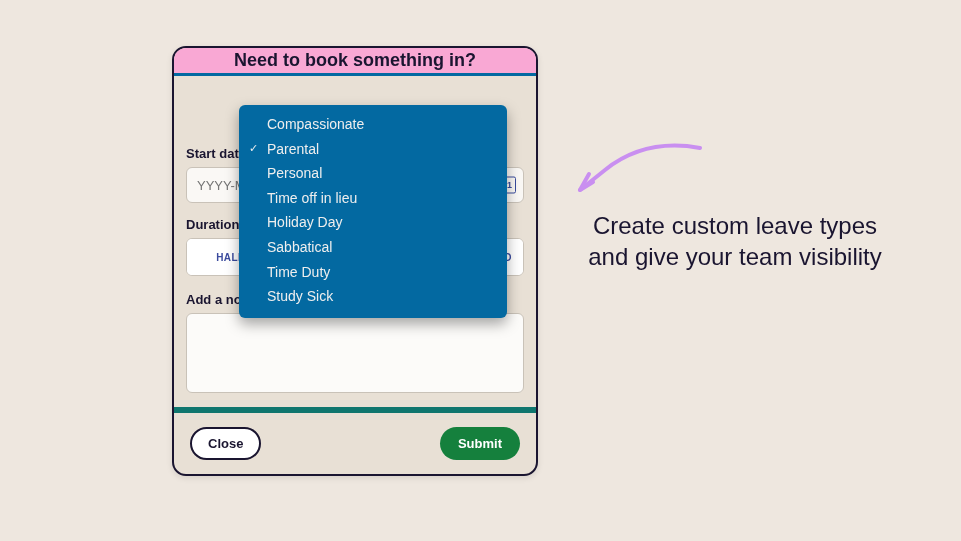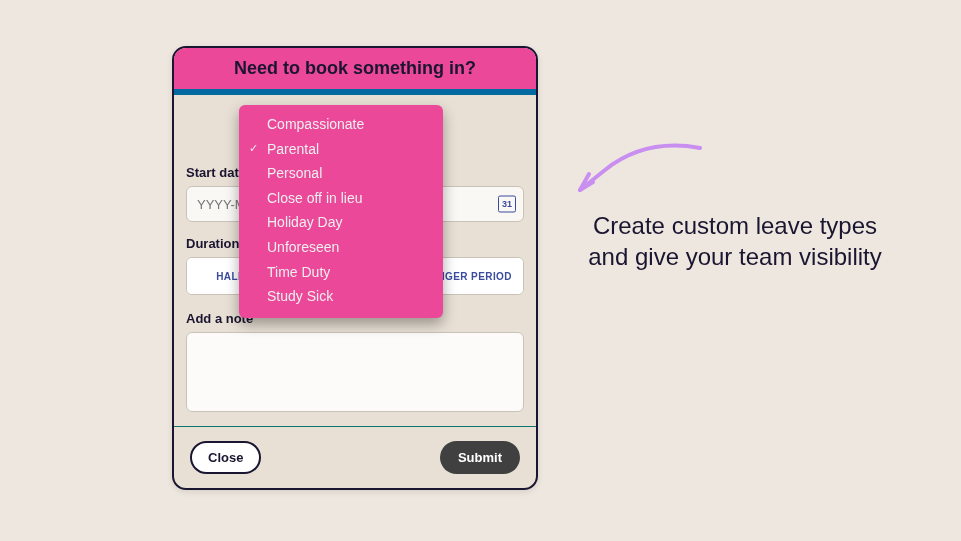--- a/index.html
+++ b/index.html
@@ -18,27 +18,27 @@
       top: 46px;
       width: 366px;
       background: #e8e0d5;
       border: 2px solid #1a1530;
       border-radius: 14px;
       overflow: hidden;
       box-shadow: 0 2px 6px rgba(0,0,0,0.1);
     }
 
     .modal-header {
-      background: #ec4899;
-      padding: 10px 20px;
+      background: #f9a8d4;
+      padding: 2px 20px;
       text-align: center;
       font-weight: 700;
       font-size: 18px;
       color: #1a1530;
-      border-bottom: 6px solid #0369a1;
+      border-bottom: 3px solid #0369a1;
     }
 
     .modal-body {
       padding: 20px 12px 10px 12px;
       position: relative;
     }
 
     .field-label {
       display: block;
       font-size: 13px;
@@ -112,53 +112,53 @@
       width: 100%;
       height: 80px;
       border: 1px solid #c9c2b8;
       border-radius: 6px;
       background: #fcfbf9;
       resize: none;
       padding: 8px;
     }
 
     .modal-footer {
-      border-top: 1px solid #0f766e;
+      border-top: 6px solid #0f766e;
       padding: 14px 16px;
       display: flex;
       justify-content: space-between;
       align-items: center;
     }
 
     .btn-close {
       border: 2px solid #1a1530;
       background: #fff;
       border-radius: 20px;
       padding: 7px 16px;
       font-weight: 600;
       font-size: 13px;
       color: #1a1530;
     }
     .btn-submit {
-      background: #404040;
+      background: #15803d;
       color: #fff;
       border: none;
       border-radius: 20px;
       padding: 9px 18px;
       font-weight: 600;
       font-size: 13px;
     }
 
     
     .dropdown {
       position: absolute;
       left: 239px;
       top: 105px;
-      width: 204px;
-      background: #ec4899;
+      width: 268px;
+      background: #0369a1;
       border-radius: 6px;
       padding: 8px 0;
       box-shadow: 0 6px 14px rgba(0,0,0,0.35);
     }
     .dropdown-item {
       padding: 2px 14px 3px 28px;
       font-size: 14px;
       color: #eeeeee;
       position: relative;
       line-height: 1.4;
@@ -222,23 +222,23 @@
   <div class="modal-footer">
     <button class="btn-close">Close</button>
     <button class="btn-submit">Submit</button>
   </div>
 </div>
 
 <div class="dropdown">
   <div class="dropdown-item"><span>Compassionate</span></div>
   <div class="dropdown-item"><span class="check">✓</span><span>Parental</span></div>
   <div class="dropdown-item"><span>Personal</span></div>
-  <div class="dropdown-item"><span>Close off in lieu</span></div>
+  <div class="dropdown-item"><span>Time off in lieu</span></div>
   <div class="dropdown-item"><span>Holiday Day</span></div>
-  <div class="dropdown-item"><span>Unforeseen</span></div>
+  <div class="dropdown-item"><span>Sabbatical</span></div>
   <div class="dropdown-item"><span>Time Duty</span></div>
   <div class="dropdown-item"><span>Study Sick</span></div>
 </div>
 
 <svg class="arrow" viewBox="0 0 130 55">
   <path d="M 125 8 Q 70 -2 30 30 Q 15 42 5 50" stroke="#c98ff0" stroke-width="4" fill="none" stroke-linecap="round"></path>
   <path d="M 5 50 L 18 42 M 5 50 L 14 34" stroke="#c98ff0" stroke-width="4" fill="none" stroke-linecap="round"></path>
 </svg>
 
 <div class="callout">Create custom leave types and  give your team visibility</div>

